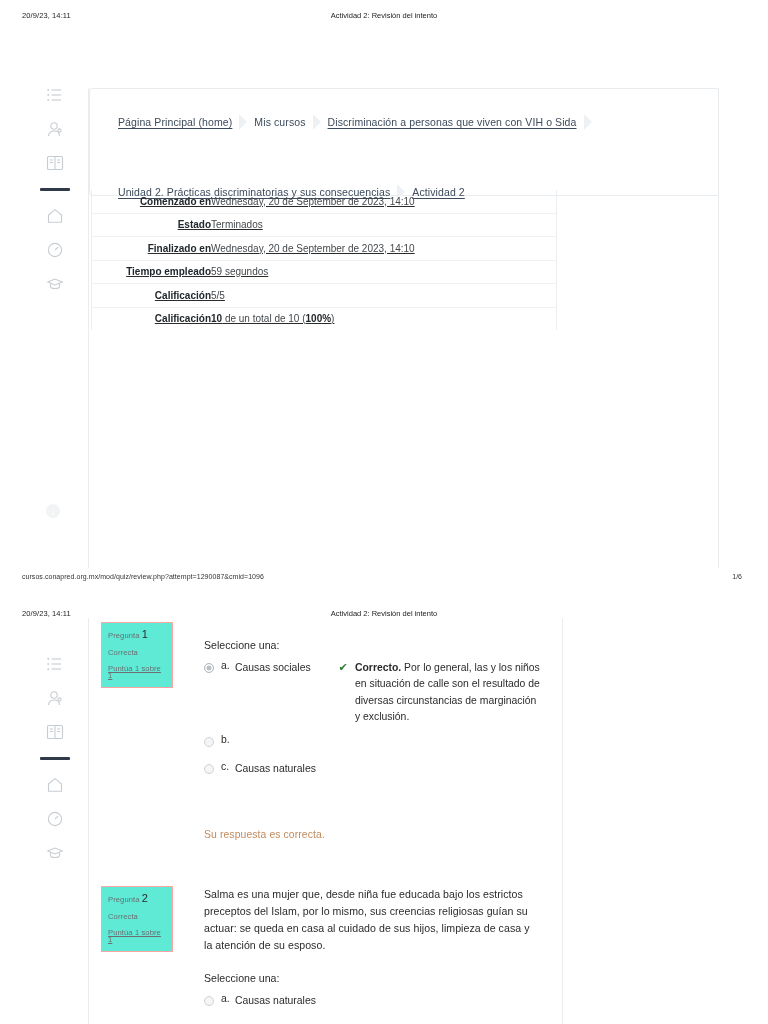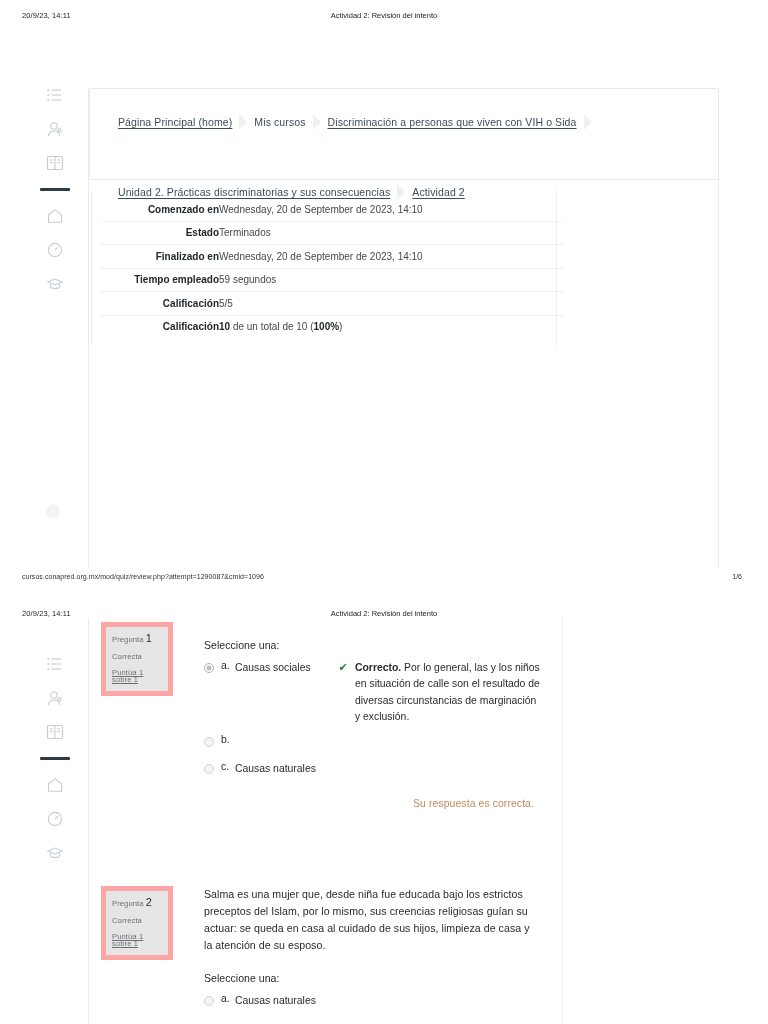--- a/index.html
+++ b/index.html
@@ -104,21 +104,21 @@
     width: 1px;
     background: #e9edf0;
   }
 
   
   .crumb-card {
     position: absolute;
     left: 89px;
     top: 88px;
     width: 630px;
-    height: 92px;
+    height: 108px;
     border: 1px solid #e9ecef;
     border-radius: 3px;
     box-sizing: border-box;
     background: #fff;
   }
   .crumb-row {
     position: absolute;
     left: 28px;
     display: flex;
     align-items: center;
@@ -154,21 +154,22 @@
     top: 190px;
     width: 466px;
     border: 1px solid #eceff1;
     border-top: none;
     border-bottom: none;
     box-sizing: border-box;
   }
   table.summary {
     border-collapse: collapse;
     width: 100%;
-    margin: 8px;
+    margin: 0;
+    text-decoration: underline;
   }
   table.summary td {
     font-size: 10px;
     padding: 4.5px 0;
     border-top: 1px solid #f0f2f4;
     vertical-align: top;
     line-height: 1.35;
   }
   table.summary tr:first-child td { border-top: none; }
   td.sum-label {
@@ -194,24 +195,24 @@
     opacity: .35;
   }
 
   
   .qblock { position: absolute; }
   .qinfo {
     position: absolute;
     left: 0;
     top: 0;
     width: 72px;
-    border: 5px solid #fca5a5;
+    border: 1px solid #fca5a5;
     box-sizing: border-box;
     padding: 6px 6px 7px 6px;
-    background: #e5e5e5;
+    background: #5eead4;
   }
   .qinfo .qi-line {
     font-size: 7.6px;
     color: #6b6f73;
     line-height: 1.05;
     margin-bottom: 8px;
     letter-spacing: .1px;
   }
   .qinfo .qi-line:last-child { margin-bottom: 0; text-decoration: underline; }
   .qinfo .qnum {
@@ -520,21 +521,21 @@
       <div class="opt-row" style="margin-top:58px;">
         <span class="radio"></span>
         <span class="opt-letter">b.</span>
       </div>
       <div class="opt-row" style="margin-top:14px;">
         <span class="radio"></span>
         <span class="opt-letter">c.</span>
         <span class="opt-text wide">Causas naturales</span>
       </div>
 
-      <div class="answer-note" style="margin-top:21px;text-align:right;">Su respuesta es correcta.</div>
+      <div class="answer-note" style="margin-top:52px;">Su respuesta es correcta.</div>
     </div>
   </div>
 
   <div class="qblock" style="left:101px; top:288px; width:440px;">
     <div class="qinfo">
       <div class="qi-line"><span>Pregunta</span> <span class="qnum">2</span></div>
       <div class="qi-line">Correcta</div>
       <div class="qi-line">Puntúa 1 sobre 1</div>
     </div>
     <div class="qbody">

